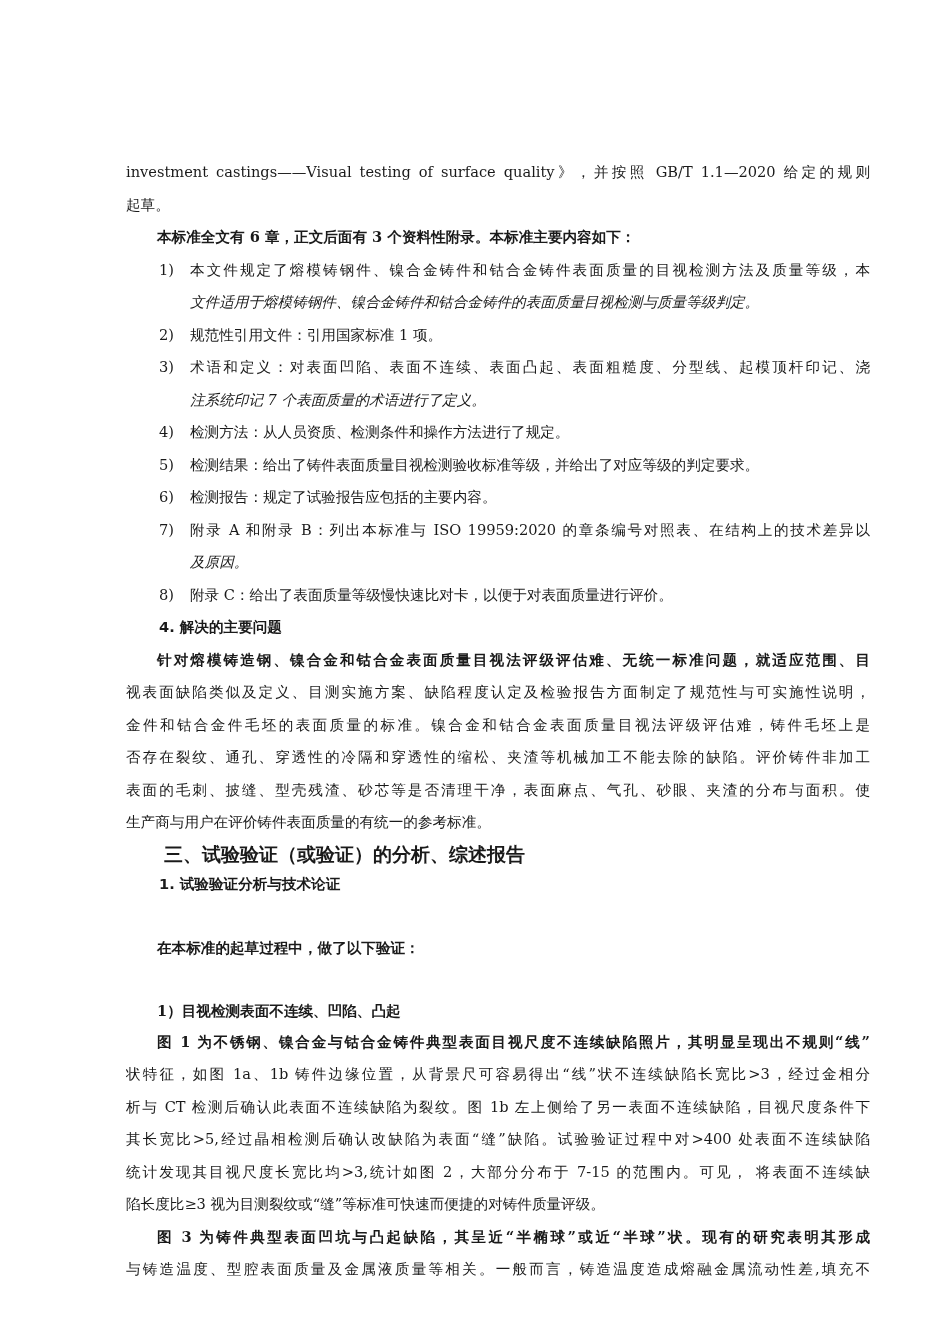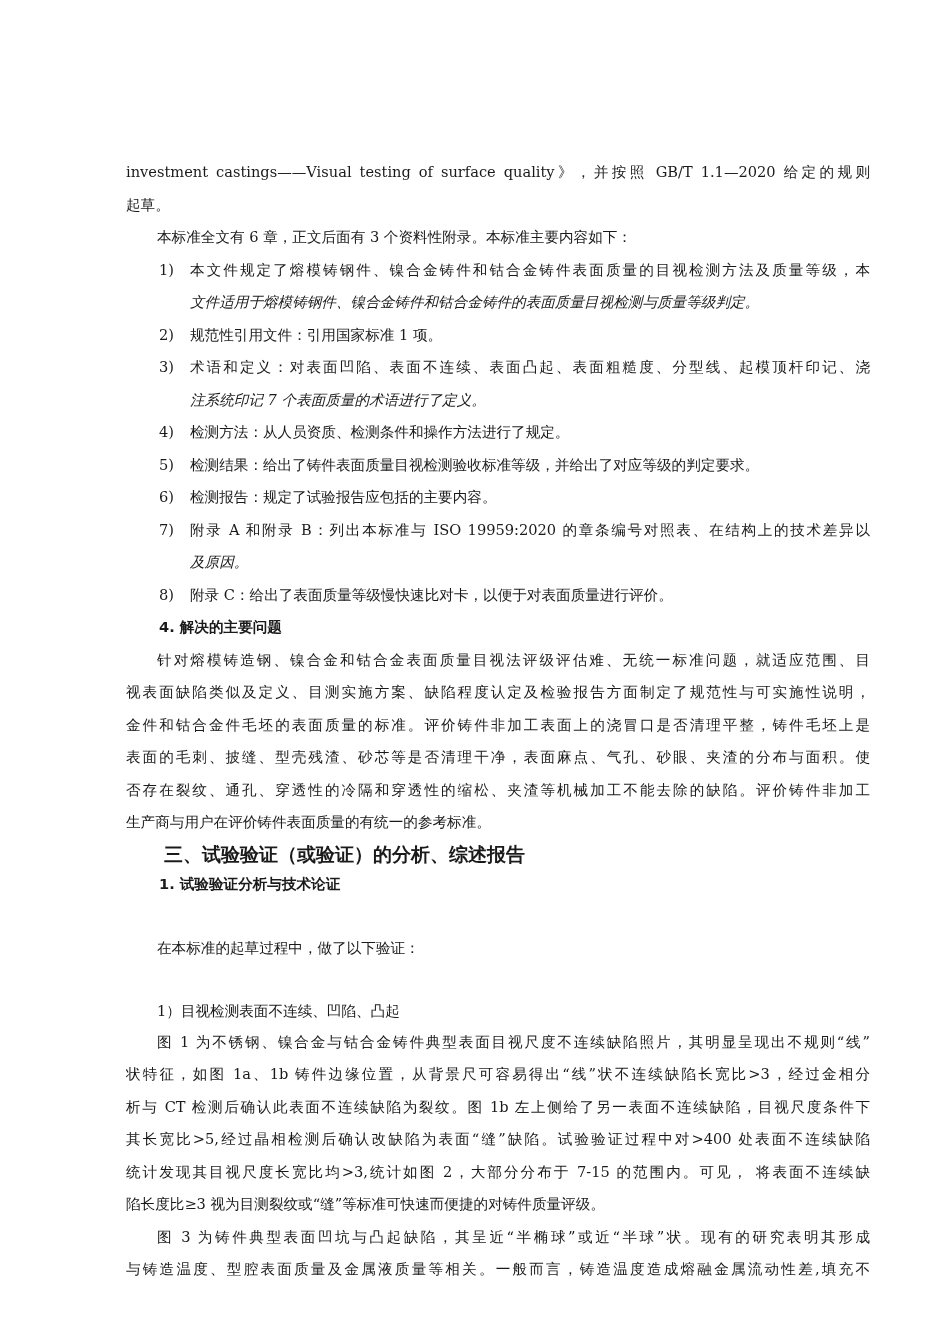--- a/index.html
+++ b/index.html
@@ -4,21 +4,21 @@
 <style>
   html, body { margin: 0; padding: 0; background: #ffffff; }
   body { width: 950px; height: 1344px; position: relative; overflow: hidden; }
   .page {
     position: absolute; left: 126px; top: 156px; width: 744px;
     font-family: "DejaVu Serif", "Liberation Serif", serif;
     font-size: 14.6px; color: #1a1a1a;
   }
   .line { height: 32.5px; line-height: 32.5px; white-space: nowrap; text-align: justify; text-align-last: justify; overflow: hidden; }
   .last { text-align-last: left; }
-  .ind { padding-left: 31px; }
+  .ind { padding-left: 31px; font-weight: bold; }
   .li { position: relative; padding-left: 64px; }
   .li .num { position: absolute; left: 33px; top: 0; }
   .li-cont { padding-left: 64px; font-style: italic; }
   .h3 { font-family: "DejaVu Sans", "Liberation Sans", sans-serif; font-weight: bold; font-size: 14.6px; padding-left: 33px; text-align-last: left; }
   .h2 { font-family: "DejaVu Sans", "Liberation Sans", sans-serif; font-weight: bold; font-size: 19px; padding-left: 38px; height: 30px; line-height: 30px; text-align-last: left; }
   .h3b { height: 30px; line-height: 30px; }
   .tight { height: 29.5px; line-height: 29.5px; margin-top: 34px; }
 </style>
 </head>
 <body>
@@ -43,23 +43,23 @@
   <div class="line last li"><span class="num">6)</span><span>检测报告：规定了试验报告应包括的主要内容。</span></div>
 
   <div class="line li"><span class="num">7)</span><span>附录 A 和附录 B：列出本标准与 ISO 19959:2020 的章条编号对照表、在结构上的技术差异以</span></div>
   <div class="line last li-cont">及原因。</div>
 
   <div class="line last li"><span class="num">8)</span><span>附录 C：给出了表面质量等级慢快速比对卡，以便于对表面质量进行评价。</span></div>
 
   <div class="line h3">4. 解决的主要问题</div>
   <div class="line ind">针对熔模铸造钢、镍合金和钴合金表面质量目视法评级评估难、无统一标准问题，就适应范围、目</div>
   <div class="line">视表面缺陷类似及定义、目测实施方案、缺陷程度认定及检验报告方面制定了规范性与可实施性说明，</div>
-  <div class="line">金件和钴合金件毛坯的表面质量的标准。评价铸件非加工表面上的浇冒口是否清理平整，铸件毛坯上是</div>
+  <div class="line">金件和钴合金件毛坯的表面质量的标准。镍合金和钴合金表面质量目视法评级评估难，铸件毛坯上是</div>
+  <div class="line">否存在裂纹、通孔、穿透性的冷隔和穿透性的缩松、夹渣等机械加工不能去除的缺陷。评价铸件非加工</div>
   <div class="line">表面的毛刺、披缝、型壳残渣、砂芯等是否清理干净，表面麻点、气孔、砂眼、夹渣的分布与面积。使</div>
-  <div class="line">否存在裂纹、通孔、穿透性的冷隔和穿透性的缩松、夹渣等机械加工不能去除的缺陷。评价铸件非加工</div>
   <div class="line last">生产商与用户在评价铸件表面质量的有统一的参考标准。</div>
 
   <div class="line h2">三、试验验证（或验证）的分析、综述报告</div>
   <div class="line h3 h3b">1. 试验验证分析与技术论证</div>
   <div class="line last ind tight">在本标准的起草过程中，做了以下验证：</div>
   <div class="line last ind tight">1）目视检测表面不连续、凹陷、凸起</div>
 
   <div class="line ind">图 1 为不锈钢、镍合金与钴合金铸件典型表面目视尺度不连续缺陷照片，其明显呈现出不规则“线”</div>
   <div class="line">状特征，如图 1a、1b 铸件边缘位置，从背景尺可容易得出“线”状不连续缺陷长宽比&gt;3，经过金相分</div>
   <div class="line">析与 CT 检测后确认此表面不连续缺陷为裂纹。图 1b 左上侧给了另一表面不连续缺陷，目视尺度条件下</div>

